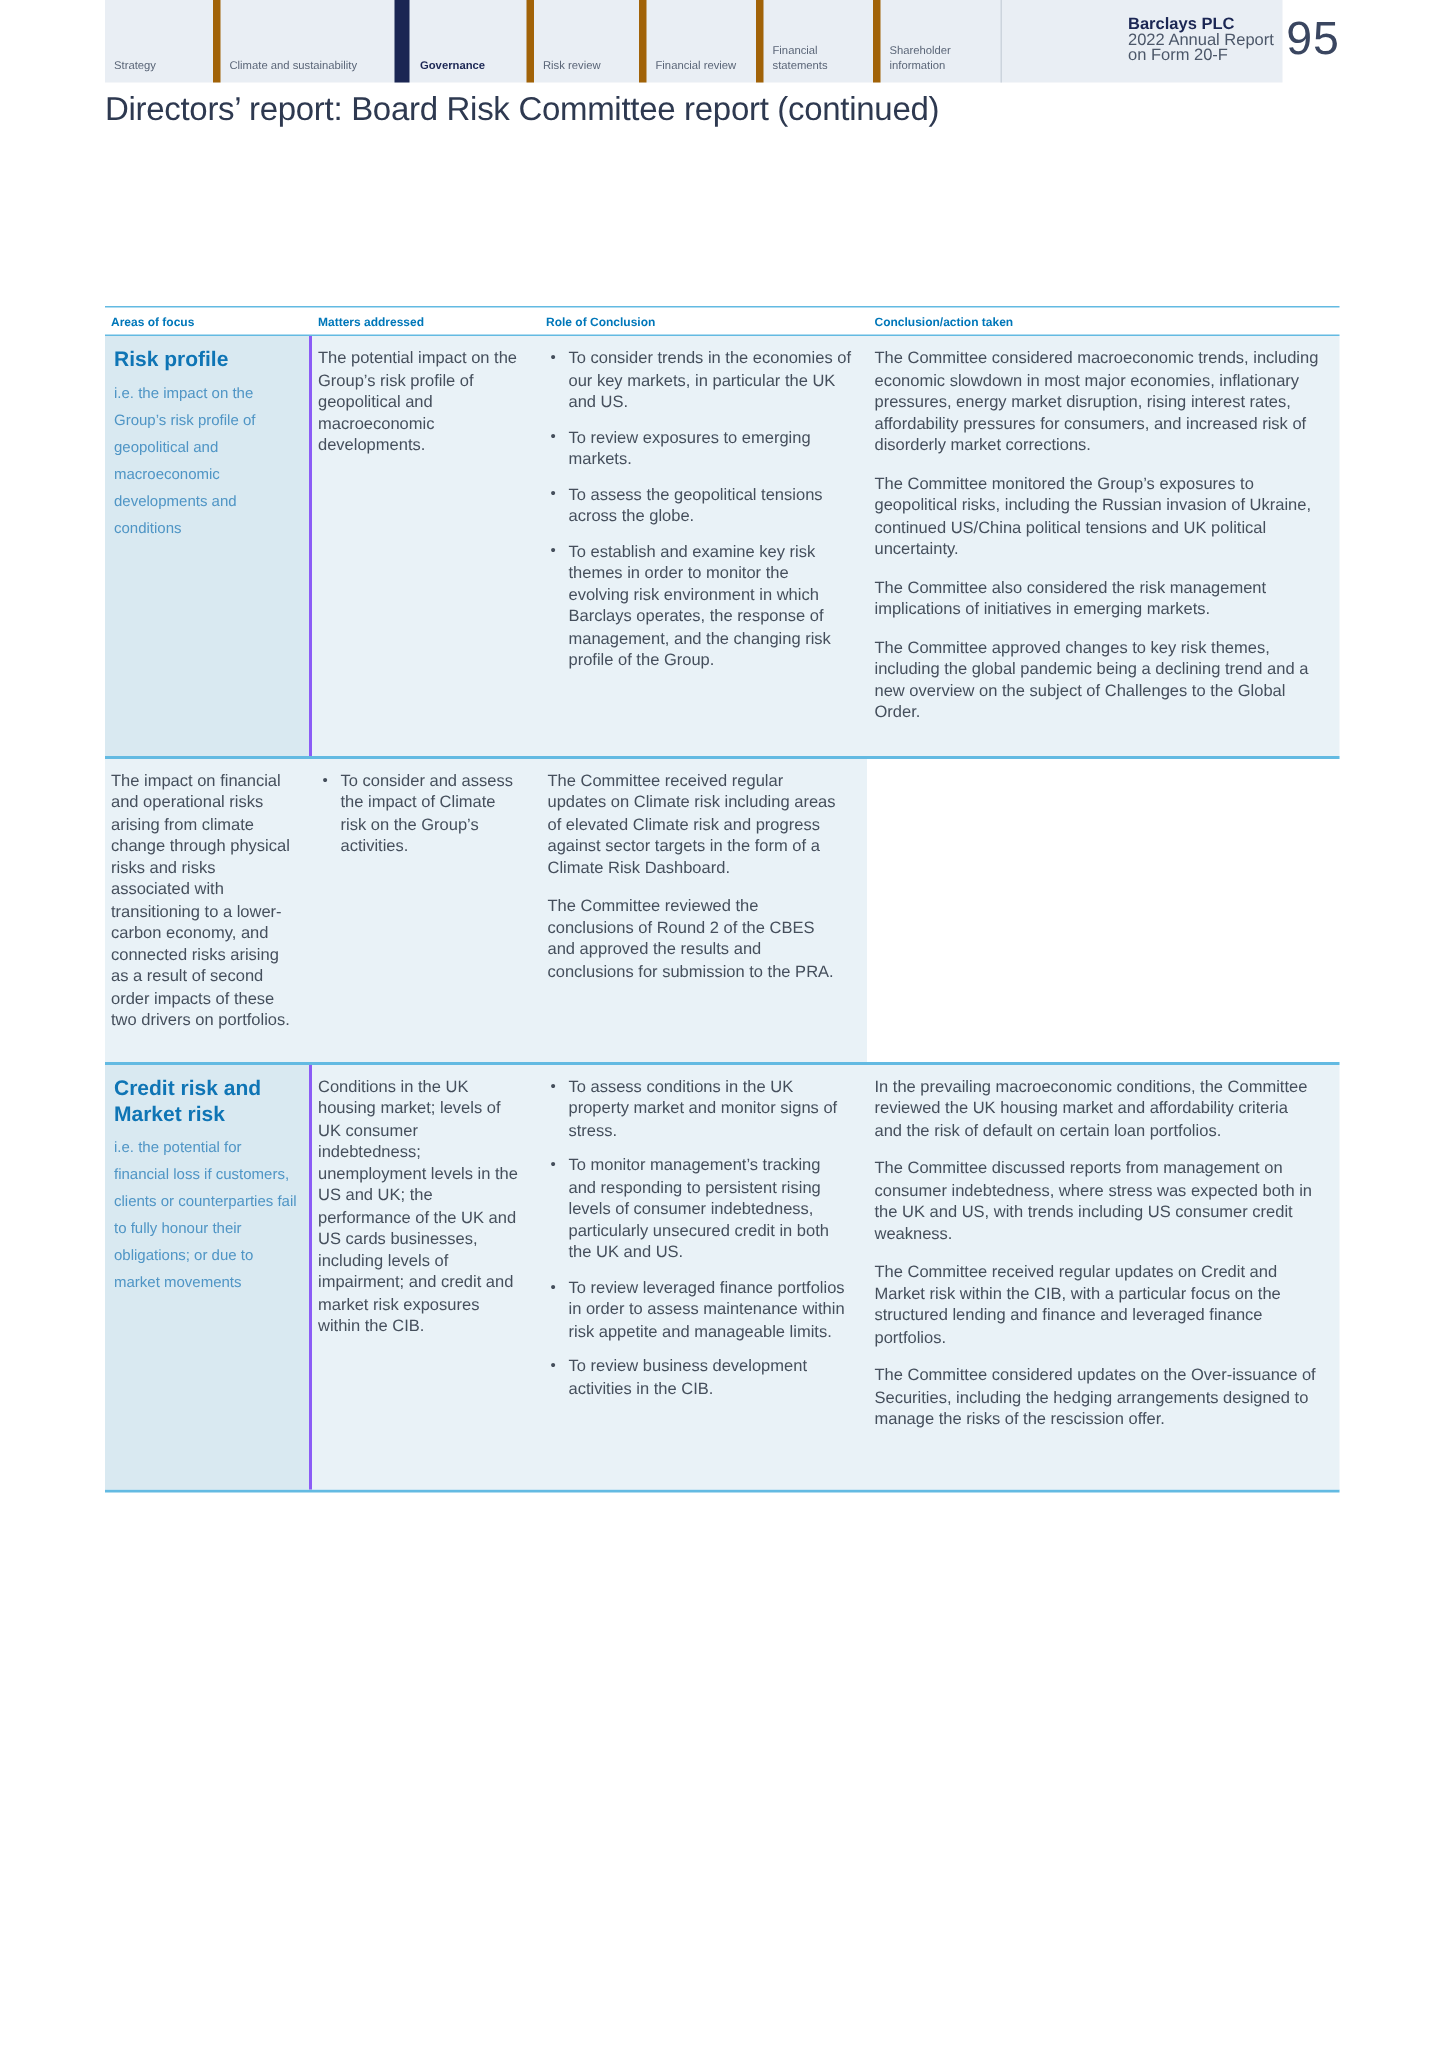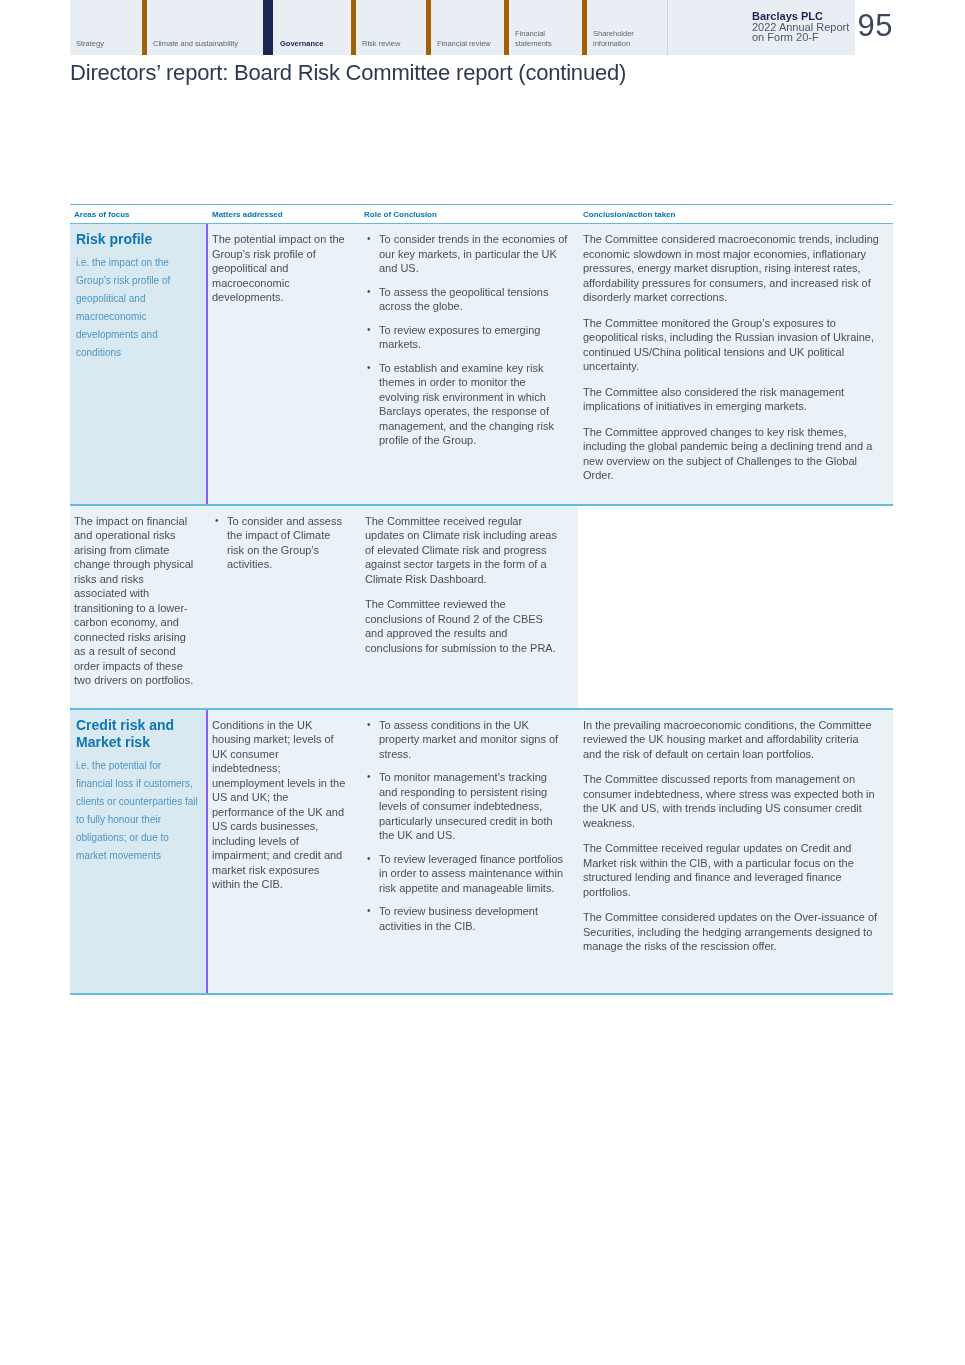--- a/index.html
+++ b/index.html
@@ -112,22 +112,22 @@
           <div class="td area">
             <h3 class="area-title">Risk profile</h3>
             <p class="area-sub">i.e. the impact on the Group’s risk profile of geopolitical and macroeconomic developments and conditions</p>
           </div>
           <div class="td matters">
             <p>The potential impact on the Group’s risk profile of geopolitical and macroeconomic developments.</p>
           </div>
           <div class="td roles">
             <ul>
               <li>To consider trends in the economies of our key markets, in particular the UK and US.</li>
+              <li>To review exposures to emerging markets.</li>
               <li>To assess the geopolitical tensions across the globe.</li>
-              <li>To review exposures to emerging markets.</li>
               <li>To establish and examine key risk themes in order to monitor the evolving risk environment in which Barclays operates, the response of management, and the changing risk profile of the Group.</li>
             </ul>
           </div>
           <div class="td conclusions">
             <p>The Committee considered macroeconomic trends, including economic slowdown in most major economies, inflationary pressures, energy market disruption, rising interest rates, affordability pressures for consumers, and increased risk of disorderly market corrections.</p>
             <p>The Committee monitored the Group’s exposures to geopolitical risks, including the Russian invasion of Ukraine, continued US/China political tensions and UK political uncertainty.</p>
             <p>The Committee also considered the risk management implications of initiatives in emerging markets.</p>
             <p>The Committee approved changes to key risk themes, including the global pandemic being a declining trend and a new overview on the subject of Challenges to the Global Order.</p>
           </div>
         </div>

